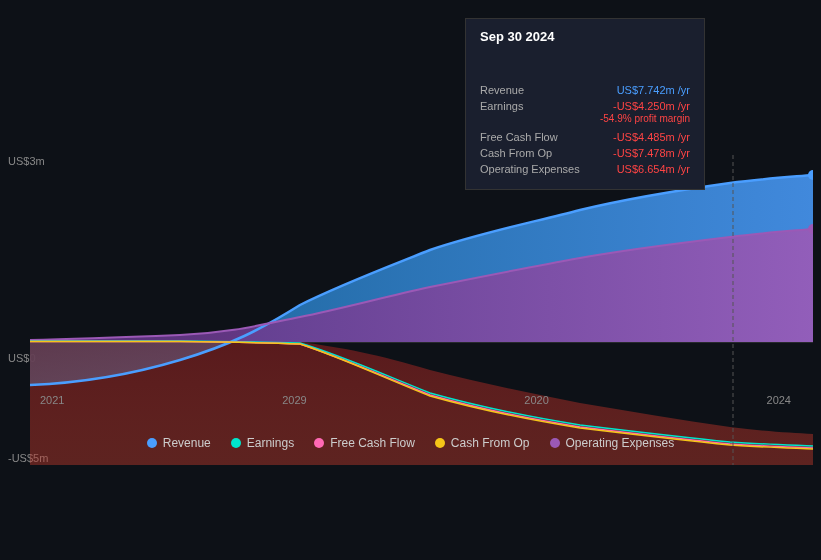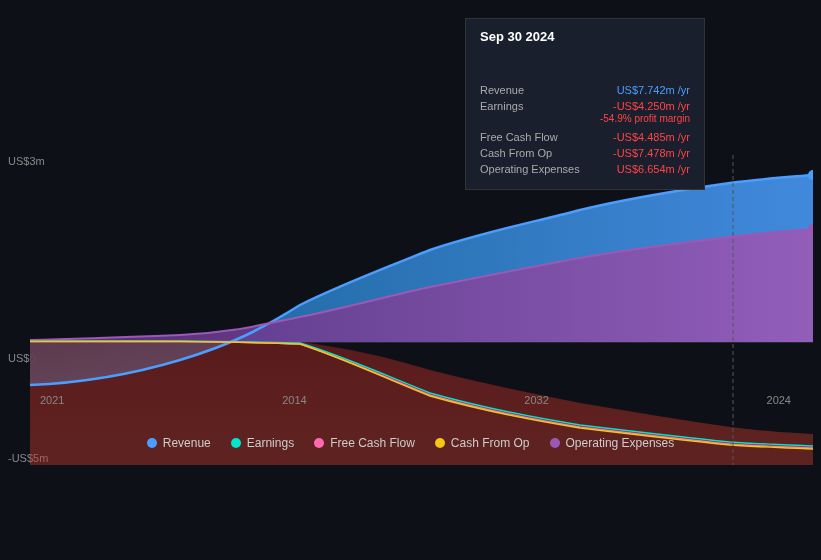--- a/index.html
+++ b/index.html
@@ -299,22 +299,22 @@
       C 600,279 650,285 700,290
       C 730,292 760,293 783,294
     " fill="none" stroke="#f5c518" stroke-width="1.5"></path>
 
     <line x1="703" y1="0" x2="703" y2="310" stroke="#555" stroke-width="1" stroke-dasharray="4,3"></line>
 
   </svg>
 
   <div class="x-labels">
     <span>2021</span>
-    <span>2014</span>
-    <span>2032</span>
+    <span>2029</span>
+    <span>2020</span>
     <span>2024</span>
   </div>
 
   <div class="legend">
     <div class="legend-item">
       <div class="legend-dot" style="background:#4a9eff;"></div>
       <span>Revenue</span>
     </div>
     <div class="legend-item">
       <div class="legend-dot" style="background:#00e5cc;"></div>

